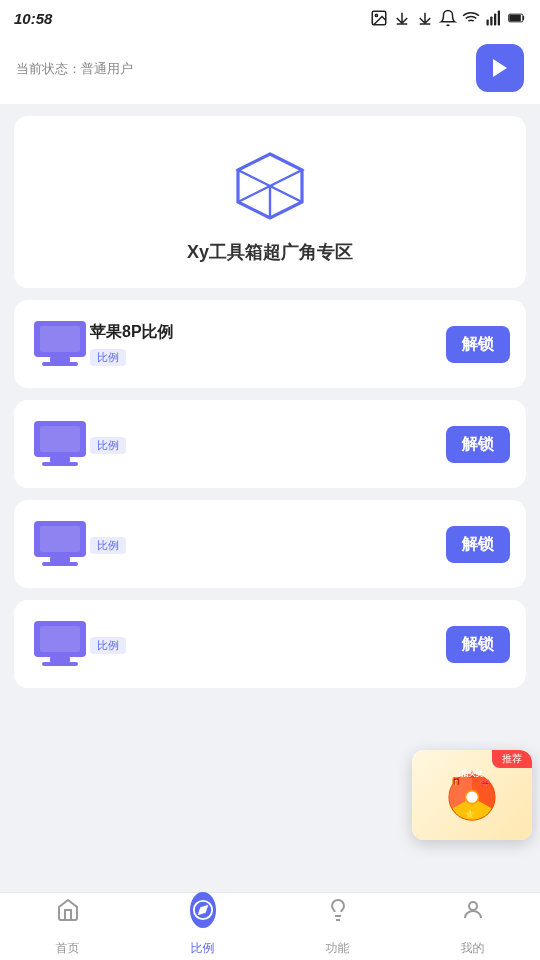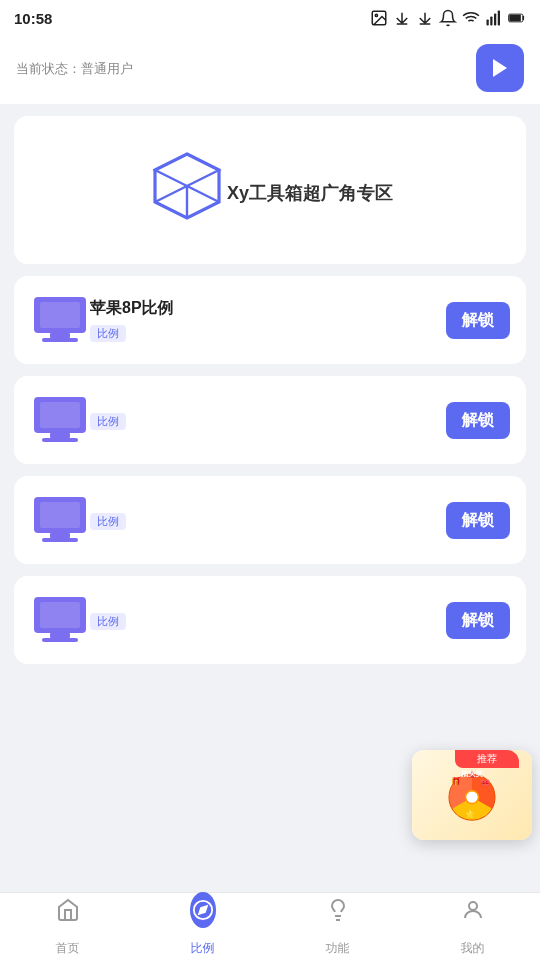--- a/index.html
+++ b/index.html
@@ -19,20 +19,21 @@
       background: #fff;
       display: flex;
       align-items: center;
       justify-content: space-between;
       padding: 0 14px;
     }
     .status-time {
       font-size: 15px;
       font-weight: 600;
       color: #222;
+      font-style: italic;
     }
     .status-icons {
       display: flex;
       align-items: center;
       gap: 5px;
     }
     .status-icons svg {
       width: 18px;
       height: 18px;
     }
@@ -78,21 +79,21 @@
       gap: 12px;
       overflow: hidden;
     }
 
     
     .banner-card {
       background: #fff;
       border-radius: 14px;
       padding: 30px 16px 24px;
       display: flex;
-      flex-direction: row;
+      flex-direction: column;
       align-items: center;
       justify-content: center;
     }
     .banner-icon {
       width: 80px;
       height: 80px;
       margin-bottom: 14px;
     }
     .banner-title {
       font-size: 18px;
@@ -198,25 +199,25 @@
       height: 90px;
       background: #fff;
       border-radius: 12px;
       overflow: hidden;
       box-shadow: 0 4px 16px rgba(0,0,0,0.18);
       z-index: 100;
     }
     .promo-badge {
       position: absolute;
       top: 0;
-      right: 13px;
+      right: 0;
       background: #ff4444;
       color: #fff;
       font-size: 10px;
-      padding: 2px 22px;
+      padding: 2px 10px;
       border-radius: 0 12px 0 8px;
     }
     .promo-content {
       width: 100%;
       height: 100%;
       display: flex;
       align-items: center;
       justify-content: center;
       background: linear-gradient(135deg, #fff7e0, #ffe8b0);
     }

